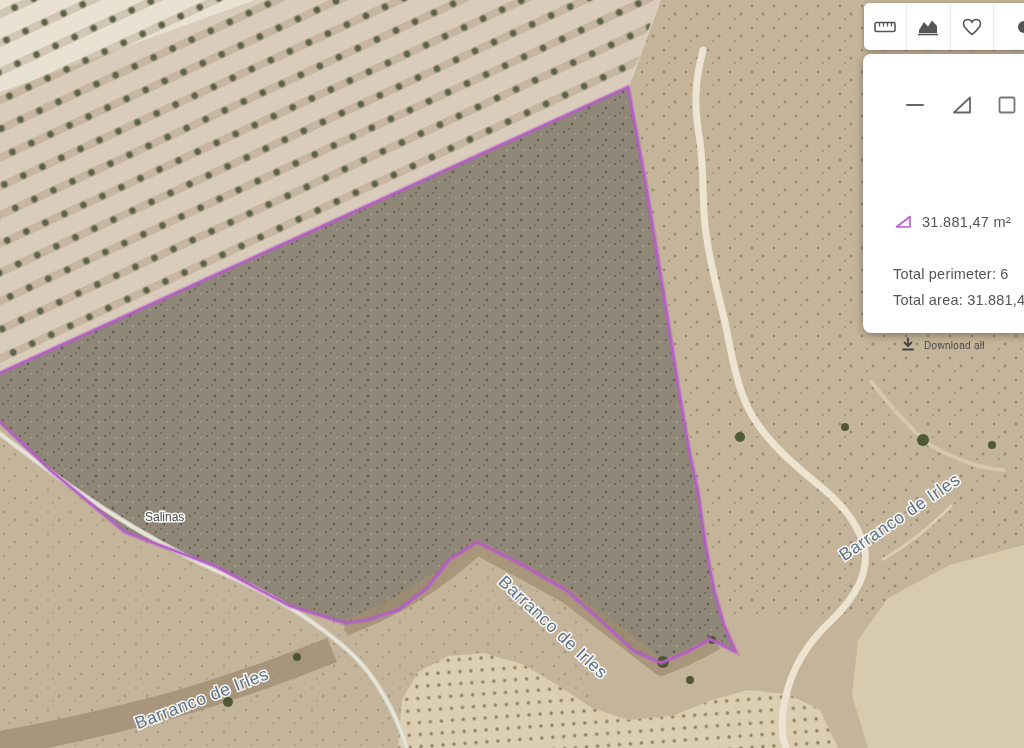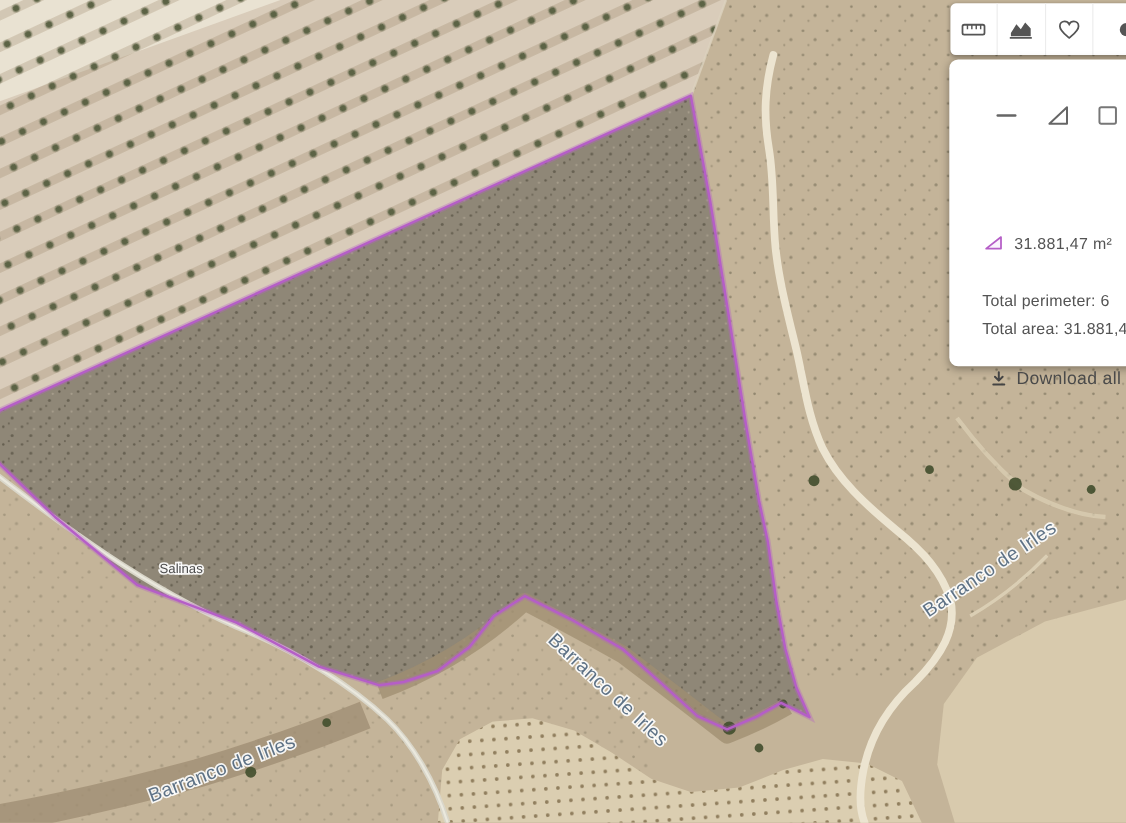--- a/index.html
+++ b/index.html
@@ -29,27 +29,27 @@
     background:#ffffff;border-radius:8px 0 0 8px;
     box-shadow:0 2px 8px rgba(0,0,0,.35);
     z-index:5;color:#4f4f4f;
   }
   .panel-tools{position:absolute;left:0;top:38px;width:100%;height:28px;}
   .ptool{position:absolute;top:0;width:26px;height:26px;display:flex;align-items:center;justify-content:center;cursor:pointer;}
   .ptool.t1{left:39px;}
   .ptool.t2{left:86px;}
   .ptool.t3{left:131px;}
 
-  .measure-row{position:absolute;left:32px;top:160px;display:flex;align-items:flex-start;}
+  .measure-row{position:absolute;left:32px;top:160px;display:flex;align-items:center;}
   .measure-row .mval{margin-left:10px;font-size:14.5px;letter-spacing:.3px;color:#545454;}
 
   .totals{position:absolute;left:30px;top:207px;font-size:14.5px;line-height:26px;letter-spacing:.2px;color:#545454;white-space:nowrap;}
 
   .download-row{position:absolute;left:36px;top:282px;display:flex;align-items:center;cursor:pointer;}
-  .download-row .dl-label{margin-left:7px;font-size:16px;letter-spacing:.3px;color:#4a4a4a;text-align:center;}
+  .download-row .dl-label{margin-left:7px;font-size:10px;letter-spacing:.3px;color:#4a4a4a;text-align:center;}
 
   .svg-icon{display:block;}
 </style>
 </head>
 <body>
 
 <div id="map-stage">
 <svg width="1024" height="748" viewBox="0 0 1024 748" xmlns="http://www.w3.org/2000/svg">
   <defs>
     <pattern id="orchardDots" width="21" height="26" patternUnits="userSpaceOnUse" patternTransform="rotate(-25)">

